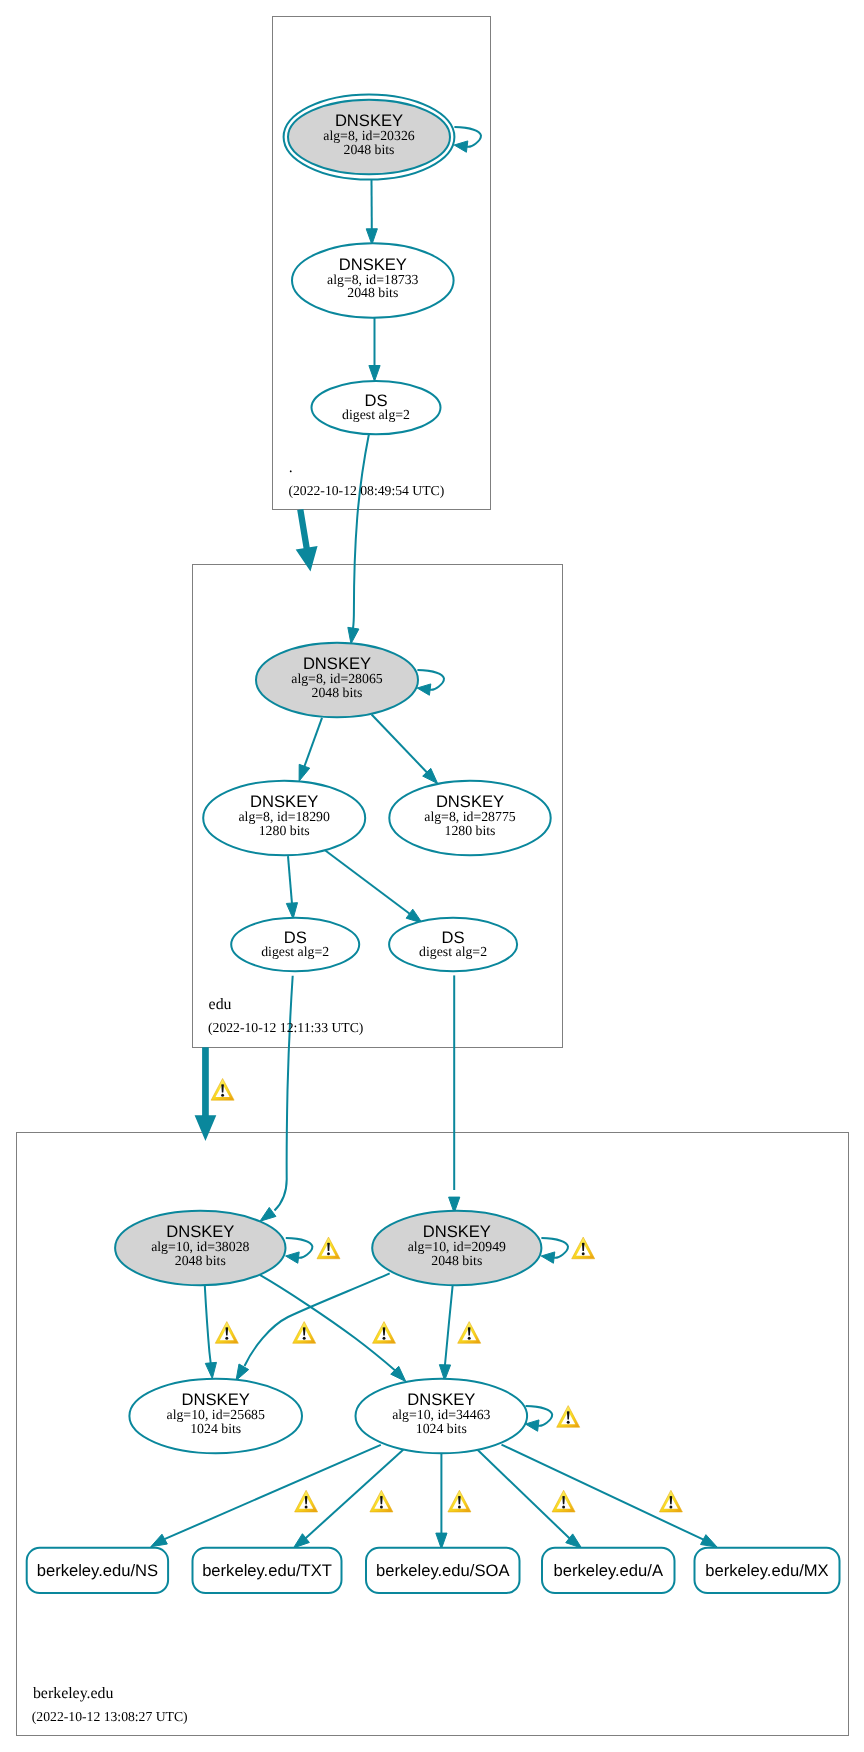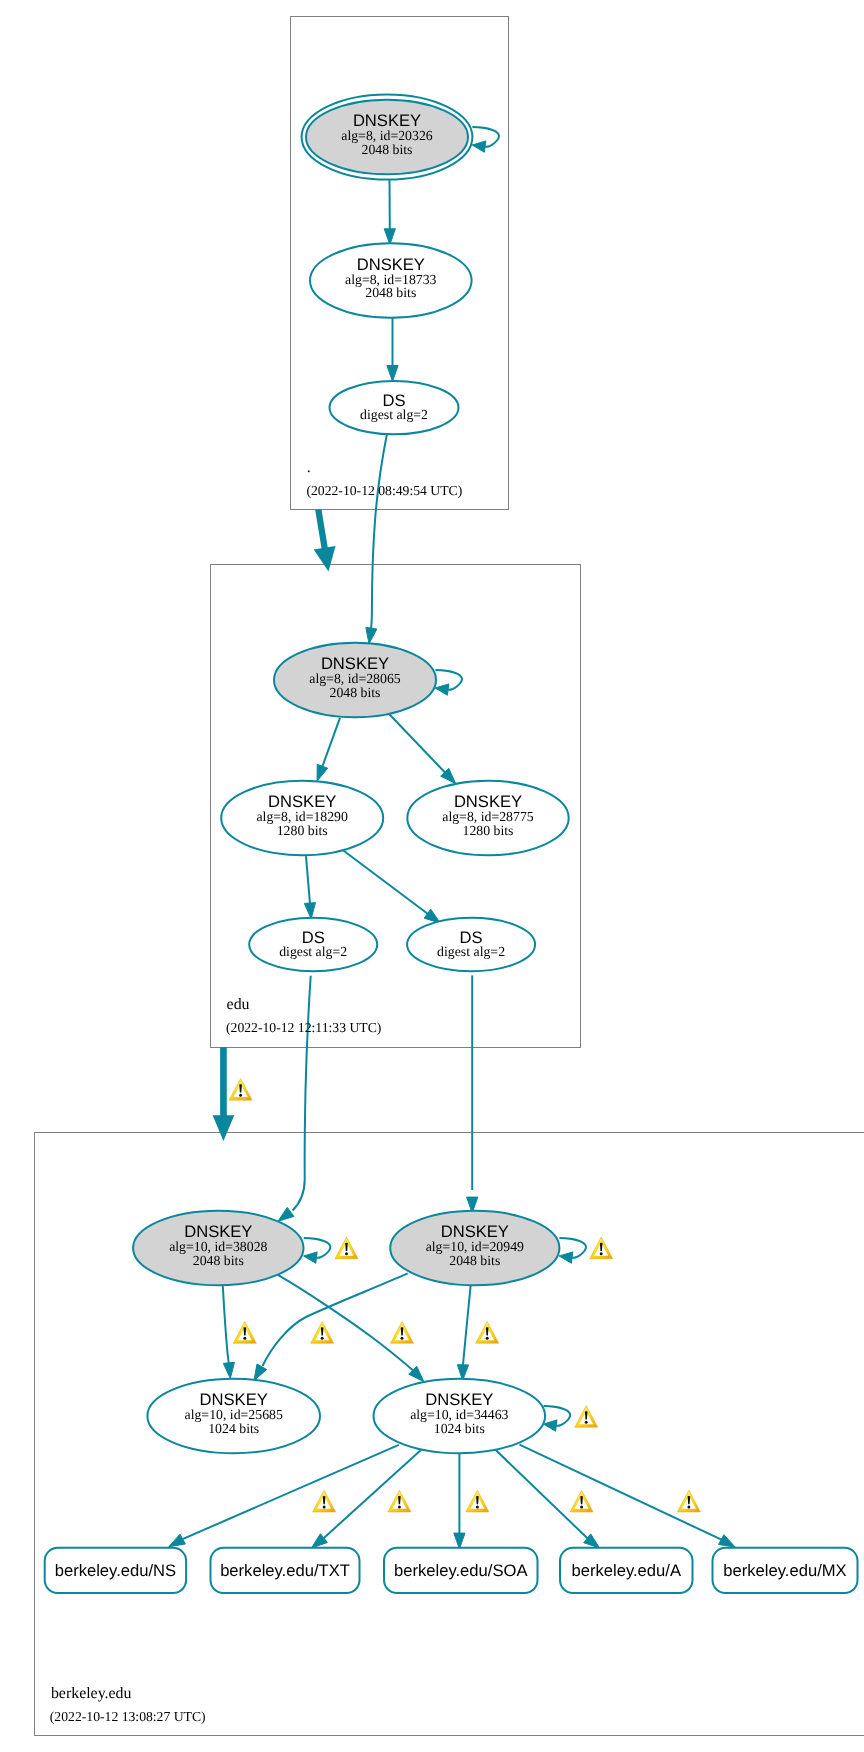--- a/index.html
+++ b/index.html
@@ -1,19 +1,19 @@
 <!DOCTYPE html>
 <html><head>
 <meta charset="utf-8">
 <title>DNSSEC authentication chain</title>
 <style>
   html,body{margin:0;padding:0;background:#fff;}
   svg text{transform:translateZ(0);text-rendering:geometricPrecision;}
   body{width:864px;height:1752px;overflow:hidden;font-family:"Liberation Sans",sans-serif;}
-  #stage{position:relative;width:812px;height:1752px;background:#fff;margin-left:18px;}
+  #stage{position:relative;width:812px;height:1752px;background:#fff;}
   svg#graph{position:absolute;left:0;top:0;}
   .clbox{fill:none;stroke:#7f7f7f;stroke-width:1;}
   .nodeshape{stroke:#0a879c;stroke-width:2;}
   .edge{fill:none;stroke:#0a879c;stroke-width:2;}
   .edgefill{fill:#0a879c;stroke:#0a879c;stroke-width:1;}
   .thickedge{fill:#0a879c;stroke:none;}
   .t-title{font-family:"Liberation Sans",sans-serif;font-size:16.6px;fill:#000;text-anchor:middle;}
   .t-sub{font-family:"Liberation Serif",serif;font-size:13.8px;fill:#000;text-anchor:middle;}
   .t-zone{font-family:"Liberation Serif",serif;font-size:15.9px;fill:#000;}
   .t-ts{font-family:"Liberation Serif",serif;font-size:13.7px;fill:#000;}

